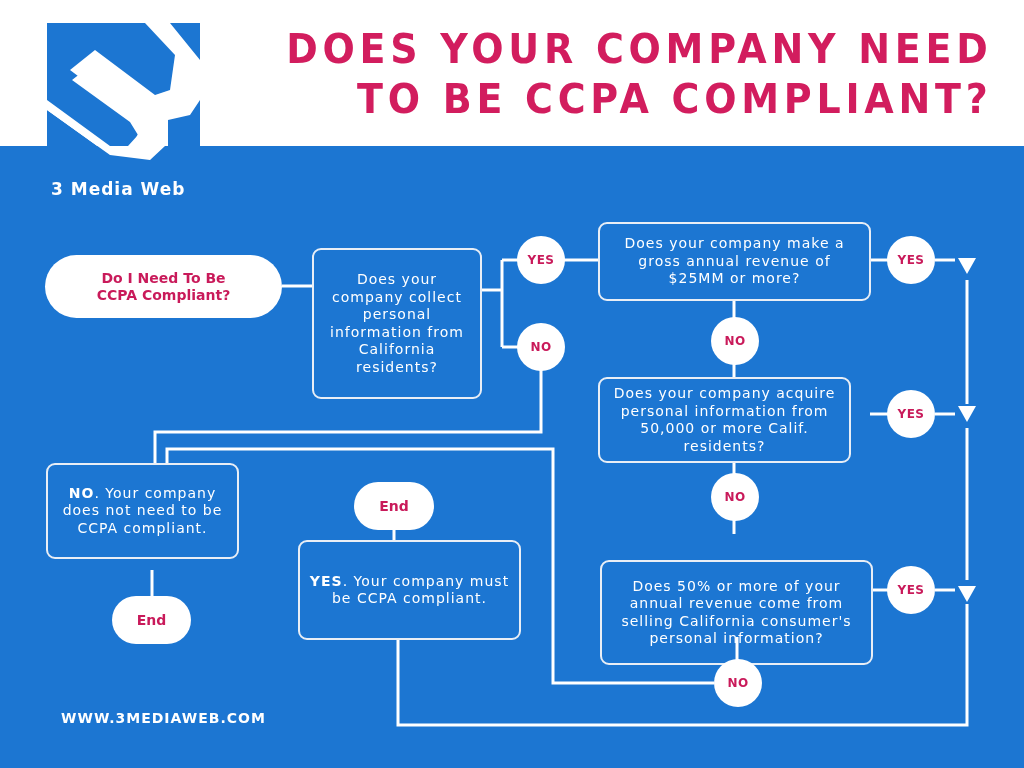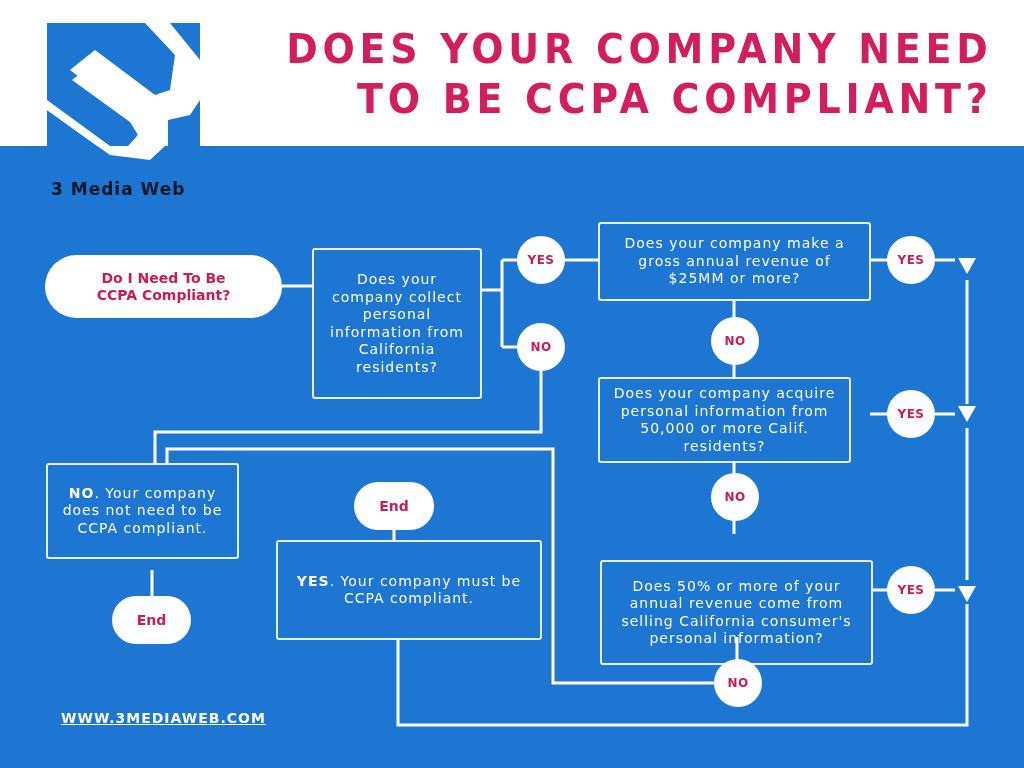--- a/index.html
+++ b/index.html
@@ -1,26 +1,26 @@
 <!DOCTYPE html>
 <html><head>
 <meta charset="utf-8">
 <style>
   html,body{margin:0;padding:0;}
   body{width:1024px;height:768px;position:relative;overflow:hidden;background:#1c76d2;font-family:"DejaVu Sans","Liberation Sans",sans-serif;}
   .top{position:absolute;left:0;top:0;width:1024px;height:146px;background:#ffffff;}
   .title{position:absolute;right:32px;top:24px;text-align:right;color:#d21d5e;font-family:"DejaVu Sans","Liberation Sans",sans-serif;font-weight:bold;font-size:40px;letter-spacing:5px;line-height:50px;transform:scaleX(0.95);transform-origin:right top;}
   .logo{position:absolute;left:0;top:0;width:220px;height:180px;}
-  .brand{position:absolute;left:51px;top:179px;color:#0f172a;font-weight:bold;font-size:17px;letter-spacing:1px;}
+  .brand{position:absolute;left:51px;top:179px;color:#ffffff;font-weight:bold;font-size:17px;letter-spacing:1px;}
   svg.lines{position:absolute;left:0;top:0;}
-  .box{position:absolute;border:2px solid #e8eef6;border-radius:3px;color:#ffffff;text-align:center;font-size:14px;line-height:17.5px;letter-spacing:1px;display:flex;align-items:center;justify-content:center;box-sizing:border-box;padding:4px 8px;}
+  .box{position:absolute;border:2px solid #e8eef6;border-radius:9px;color:#ffffff;text-align:center;font-size:14px;line-height:17.5px;letter-spacing:1px;display:flex;align-items:center;justify-content:center;box-sizing:border-box;padding:4px 8px;}
   .box b{font-weight:bold;}
   .pill{position:absolute;background:#ffffff;color:#c91a5a;border-radius:32px;font-weight:bold;font-size:14px;text-align:center;display:flex;align-items:center;justify-content:center;line-height:17px;}
   .circle{position:absolute;width:48px;height:48px;border-radius:50%;background:#ffffff;color:#c91a5a;font-weight:bold;font-size:12px;display:flex;align-items:center;justify-content:center;letter-spacing:0.5px;}
-  .footer{position:absolute;left:61px;top:710px;color:#ffffff;font-weight:bold;font-size:14px;letter-spacing:1px;text-decoration:underline;}
+  .footer{position:absolute;left:61px;top:710px;color:#ffffff;font-weight:bold;font-size:14px;letter-spacing:1px;}
 </style>
 </head>
 <body>
 
 <div class="top"></div>
 
 <svg class="logo" viewBox="0 0 220 180" width="220" height="180">
   <rect x="47" y="23" width="153" height="123" fill="#1c76d2"></rect>
   <path d="M47 23 L200 23 L200 146 L47 146 Z" fill="#1c76d2"></path>
   <path d="M47 110 L100 148 L130 170 L155 170 L168 150 L168 120 L190 115 L200 100 L200 60 L170 23 L145 23 L175 55 L170 90 L155 95 L95 50 L70 70 L130 115 L140 130 L130 150 L110 150 L47 105 Z" fill="#ffffff"></path>
@@ -98,17 +98,17 @@
 <div class="circle" style="left:887px;top:236px;">YES</div>
 <div class="circle" style="left:887px;top:390px;">YES</div>
 <div class="circle" style="left:887px;top:566px;">YES</div>
 
 <div class="box" style="left:46px;top:463px;width:193px;height:96px;">
   <div><b>NO</b><span>. Your company does not need to be CCPA compliant.</span></div>
 </div>
 <div class="pill" style="left:112px;top:596px;width:79px;height:48px;">End</div>
 
 <div class="pill" style="left:354px;top:482px;width:80px;height:48px;">End</div>
-<div class="box" style="left:276px;top:540px;width:266px;height:100px;">
+<div class="box" style="left:298px;top:540px;width:223px;height:100px;">
   <div><b>YES</b><span>. Your company must be CCPA compliant.</span></div>
 </div>
 
 <div class="footer">WWW.3MEDIAWEB.COM</div>
 
 </body></html>

